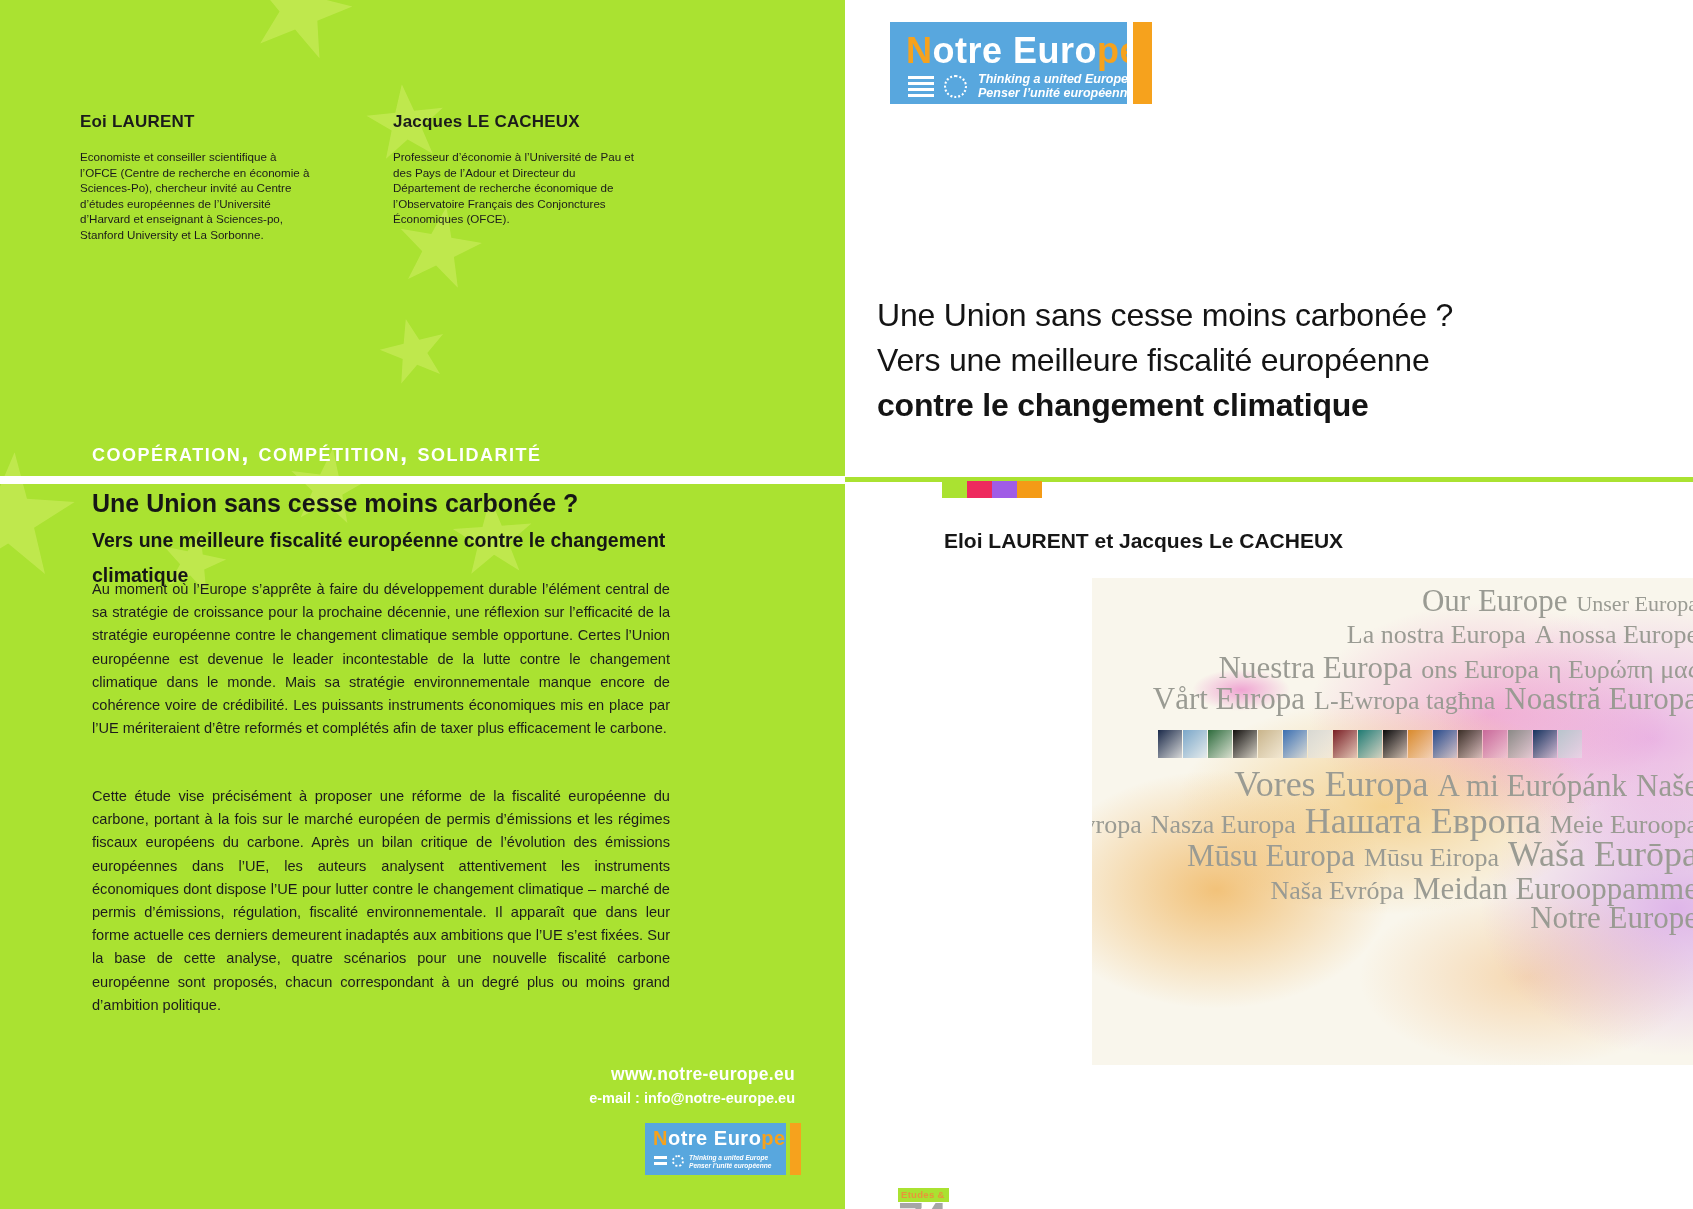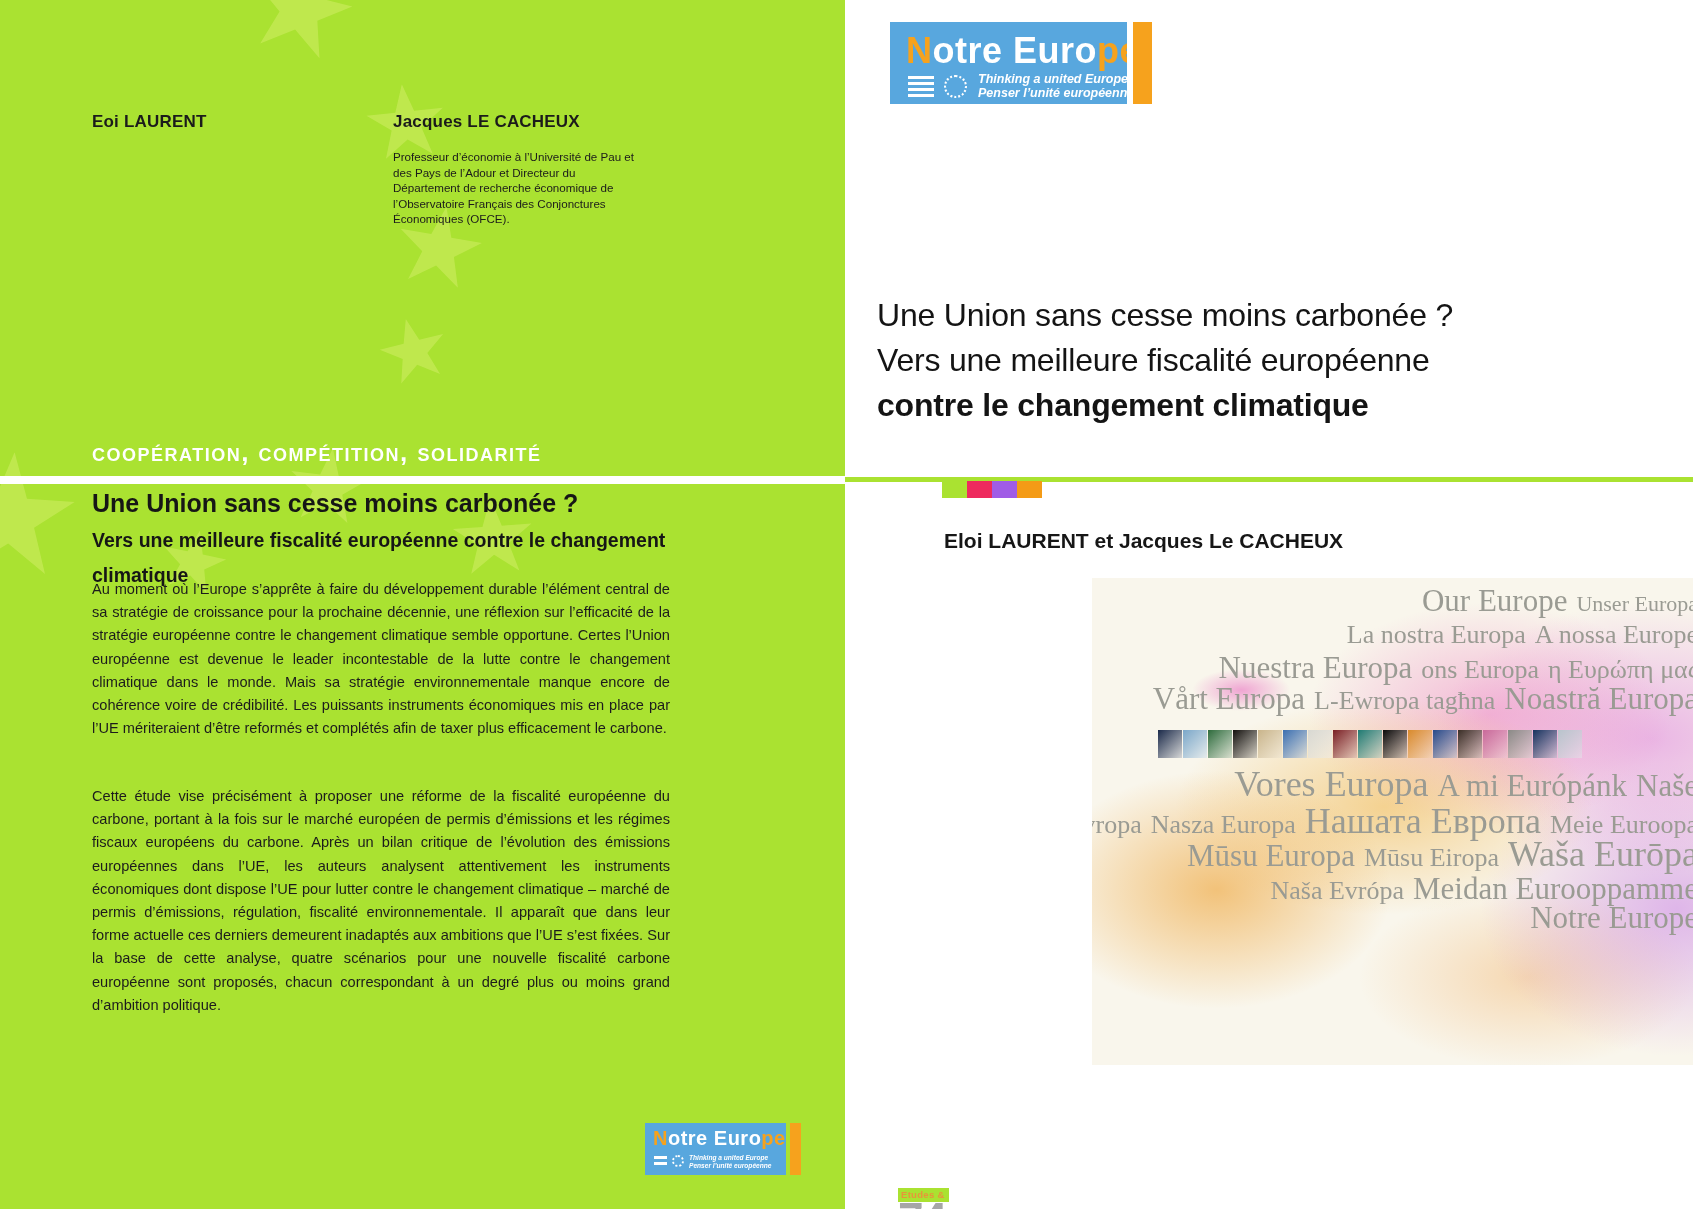--- a/index.html
+++ b/index.html
@@ -97,34 +97,39 @@
 <div class="abs left-page">
   <div class="star" style="left:248px;top:-42px;width:104px;height:104px;transform:rotate(14deg);"></div>
   <div class="star" style="left:366px;top:84px;width:80px;height:80px;transform:rotate(-6deg);"></div>
   <div class="star" style="left:396px;top:206px;width:86px;height:86px;transform:rotate(10deg);"></div>
   <div class="star" style="left:380px;top:318px;width:68px;height:68px;transform:rotate(-14deg);"></div>
   <div class="star" style="left:288px;top:448px;width:80px;height:80px;transform:rotate(7deg);"></div>
   <div class="star" style="left:452px;top:498px;width:82px;height:82px;transform:rotate(-4deg);"></div>
   <div class="star" style="left:160px;top:530px;width:66px;height:66px;transform:rotate(12deg);"></div>
   <div class="star" style="left:-56px;top:452px;width:132px;height:132px;transform:rotate(4deg);"></div>
 
-  <div class="abs author-col" style="left:92px;top:112px;width:235px;">
+  <div class="abs author-col" style="left:80px;top:112px;width:235px;">
     <div class="author-name">Eoi LAURENT</div>
+    <div class="author-bio">Economiste et conseiller scientifique à l’OFCE (Centre de recherche en économie à Sciences-Po),  chercheur invité au Centre d’études européennes de l’Université d’Harvard et enseignant à Sciences-po, Stanford University et La Sorbonne.</div>
   </div>
   <div class="abs series-banner">coopération, compétition, solidarité</div>
 
   <div class="abs author-col" style="left:393px;top:112px;width:245px;">
     <div class="author-name">Jacques LE CACHEUX</div>
     <div class="author-bio">Professeur d’économie à l’Université de Pau et des Pays de l’Adour et Directeur du Département de recherche économique de l’Observatoire Français des Conjonctures Économiques (OFCE).</div>
   </div>
   <div class="abs left-title">Une Union sans cesse moins carbonée ?</div>
   <div class="abs left-subtitle">Vers une meilleure fiscalité européenne contre le changement climatique</div>
   <div class="abs abstract p1">Au moment où l’Europe s’apprête à faire du développement durable l’élément central de sa stratégie de croissance pour la prochaine décennie, une réflexion sur l’efficacité de la stratégie européenne contre le changement climatique semble opportune. Certes l’Union européenne est devenue le leader incontestable de la lutte contre le changement climatique dans le monde. Mais sa stratégie environnementale manque encore de cohérence voire de crédibilité. Les puissants instruments économiques mis en place par l’UE mériteraient d’être reformés et complétés afin de taxer plus efficacement le carbone.</div>
   <div class="abs abstract p2">Cette étude vise précisément à proposer une réforme de la fiscalité européenne du carbone, portant à la fois sur le marché européen de permis d’émissions et les régimes fiscaux européens du carbone. Après un bilan critique de l’évolution des émissions européennes dans l’UE, les auteurs analysent attentivement les instruments économiques dont dispose l’UE pour lutter contre le changement climatique – marché de permis d’émissions, régulation, fiscalité environnementale. Il apparaît que dans leur forme actuelle ces derniers demeurent inadaptés aux ambitions que l’UE s’est fixées. Sur la base de cette analyse, quatre scénarios pour une nouvelle fiscalité carbone européenne sont proposés, chacun correspondant à un degré plus ou moins grand d’ambition politique.</div>
 
+  <div class="abs contact">
+    <div class="www">www.notre-europe.eu</div>
+    <div class="mail">e-mail : info@notre-europe.eu</div>
+  </div>
 
   <div class="abs small-logo">
     <div class="logo-box">
       <div class="logo-name"><span class="logo-accent">N</span><span>otre Euro</span><span class="logo-accent">pe</span></div>
       <span class="icon-lines"></span>
       <span class="icon-starring"></span>
       <div class="logo-tagline">
         <div>Thinking a united Europe</div>
         <div>Penser l’unité européenne</div>
       </div>

